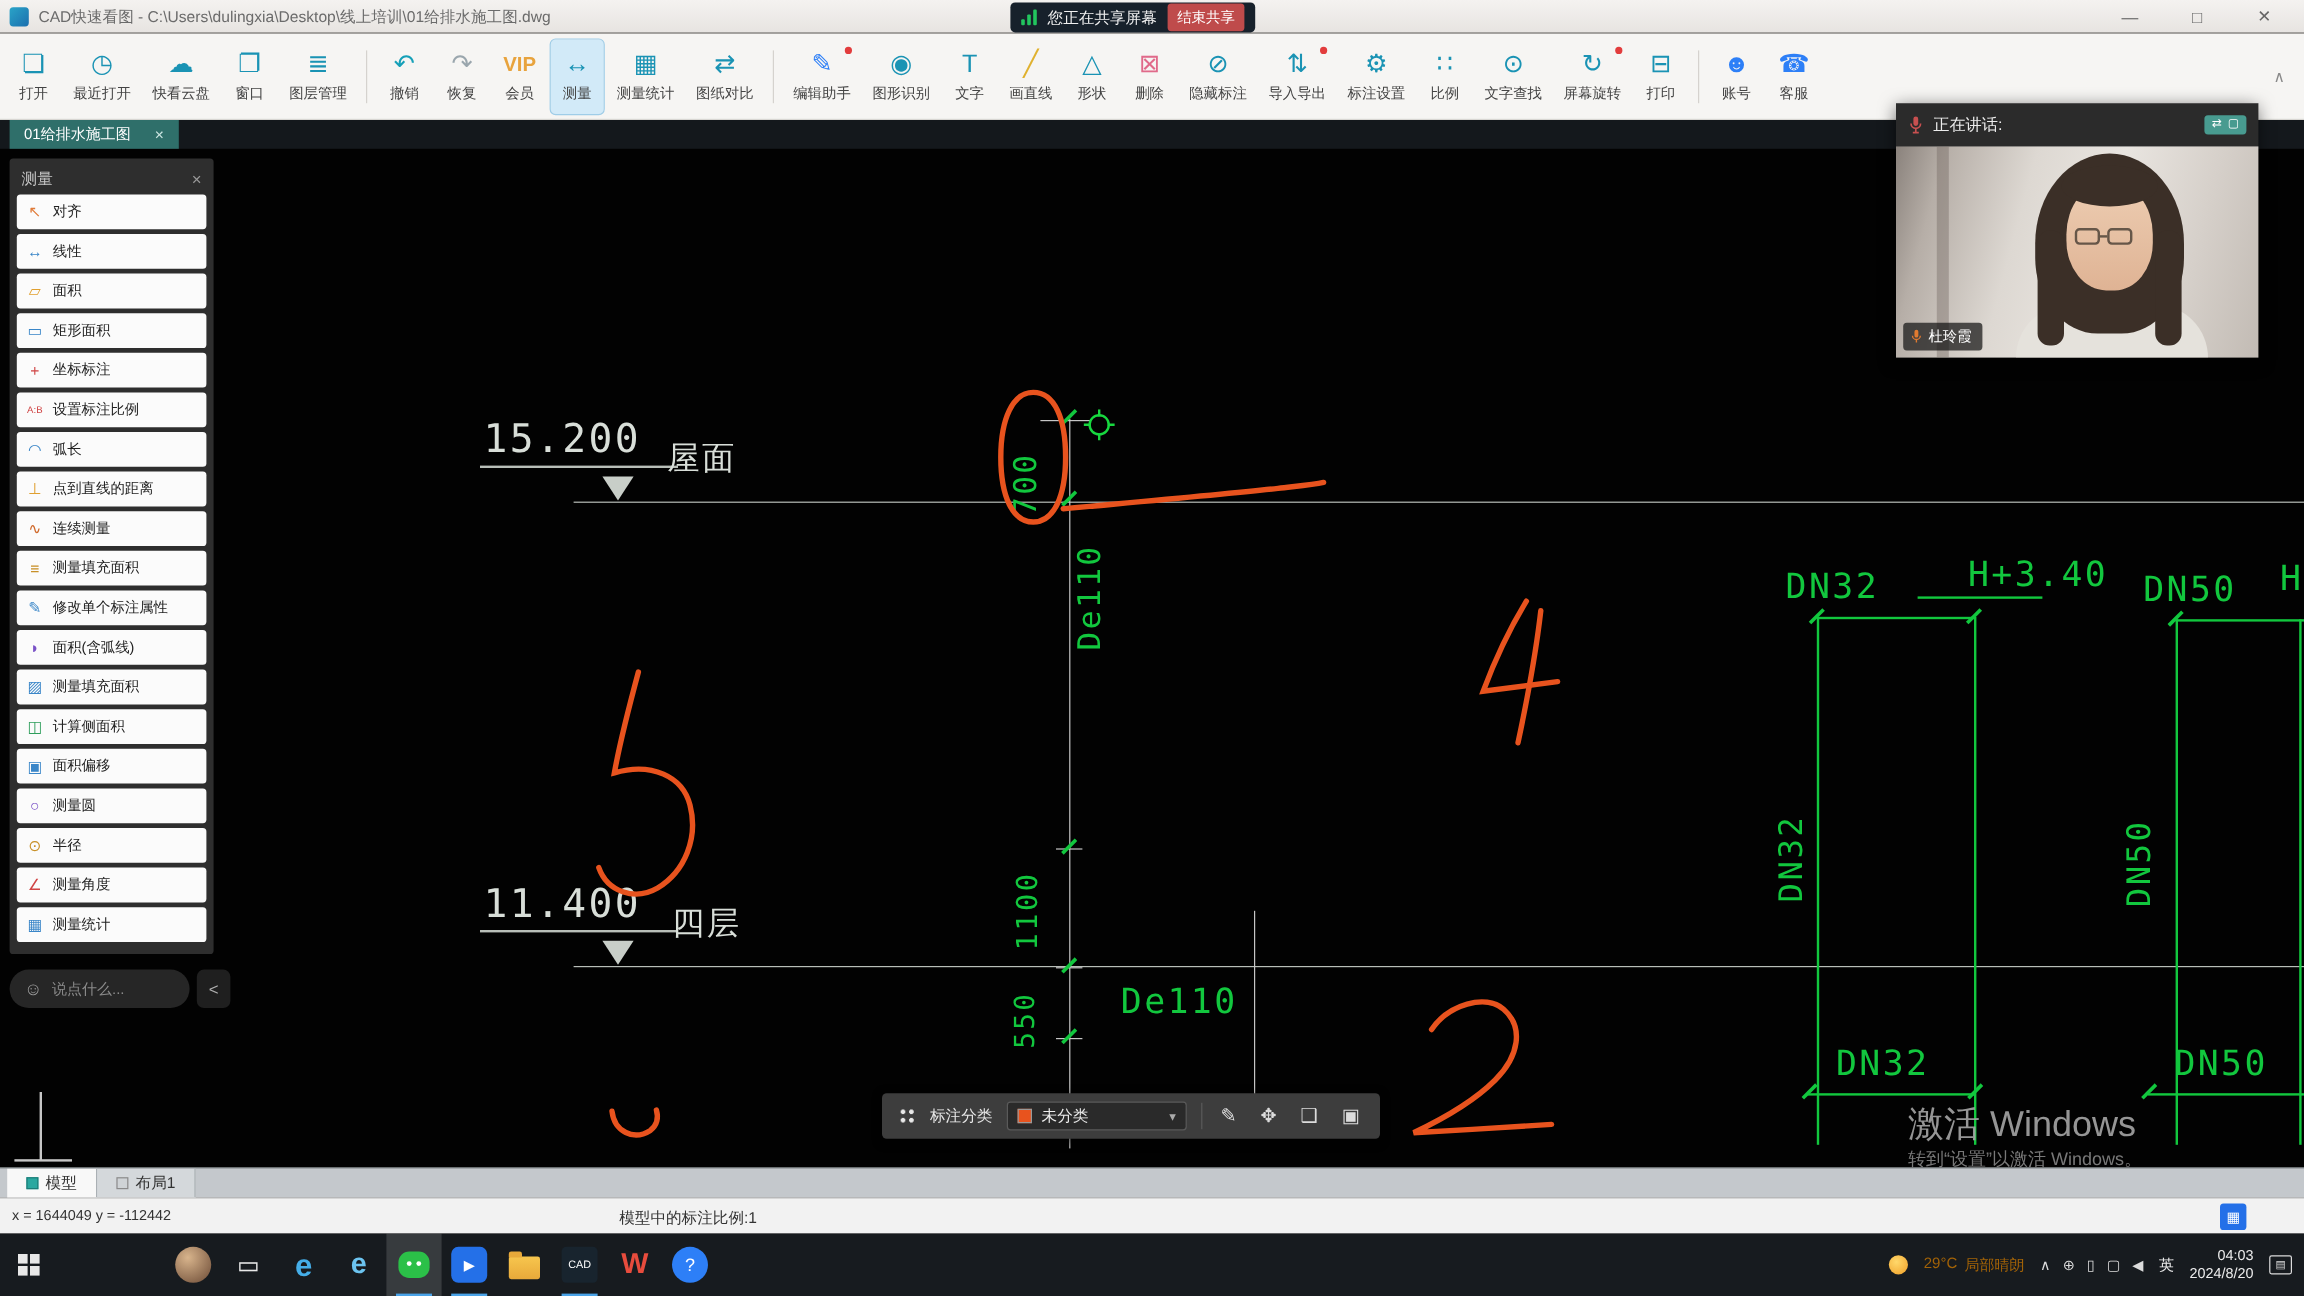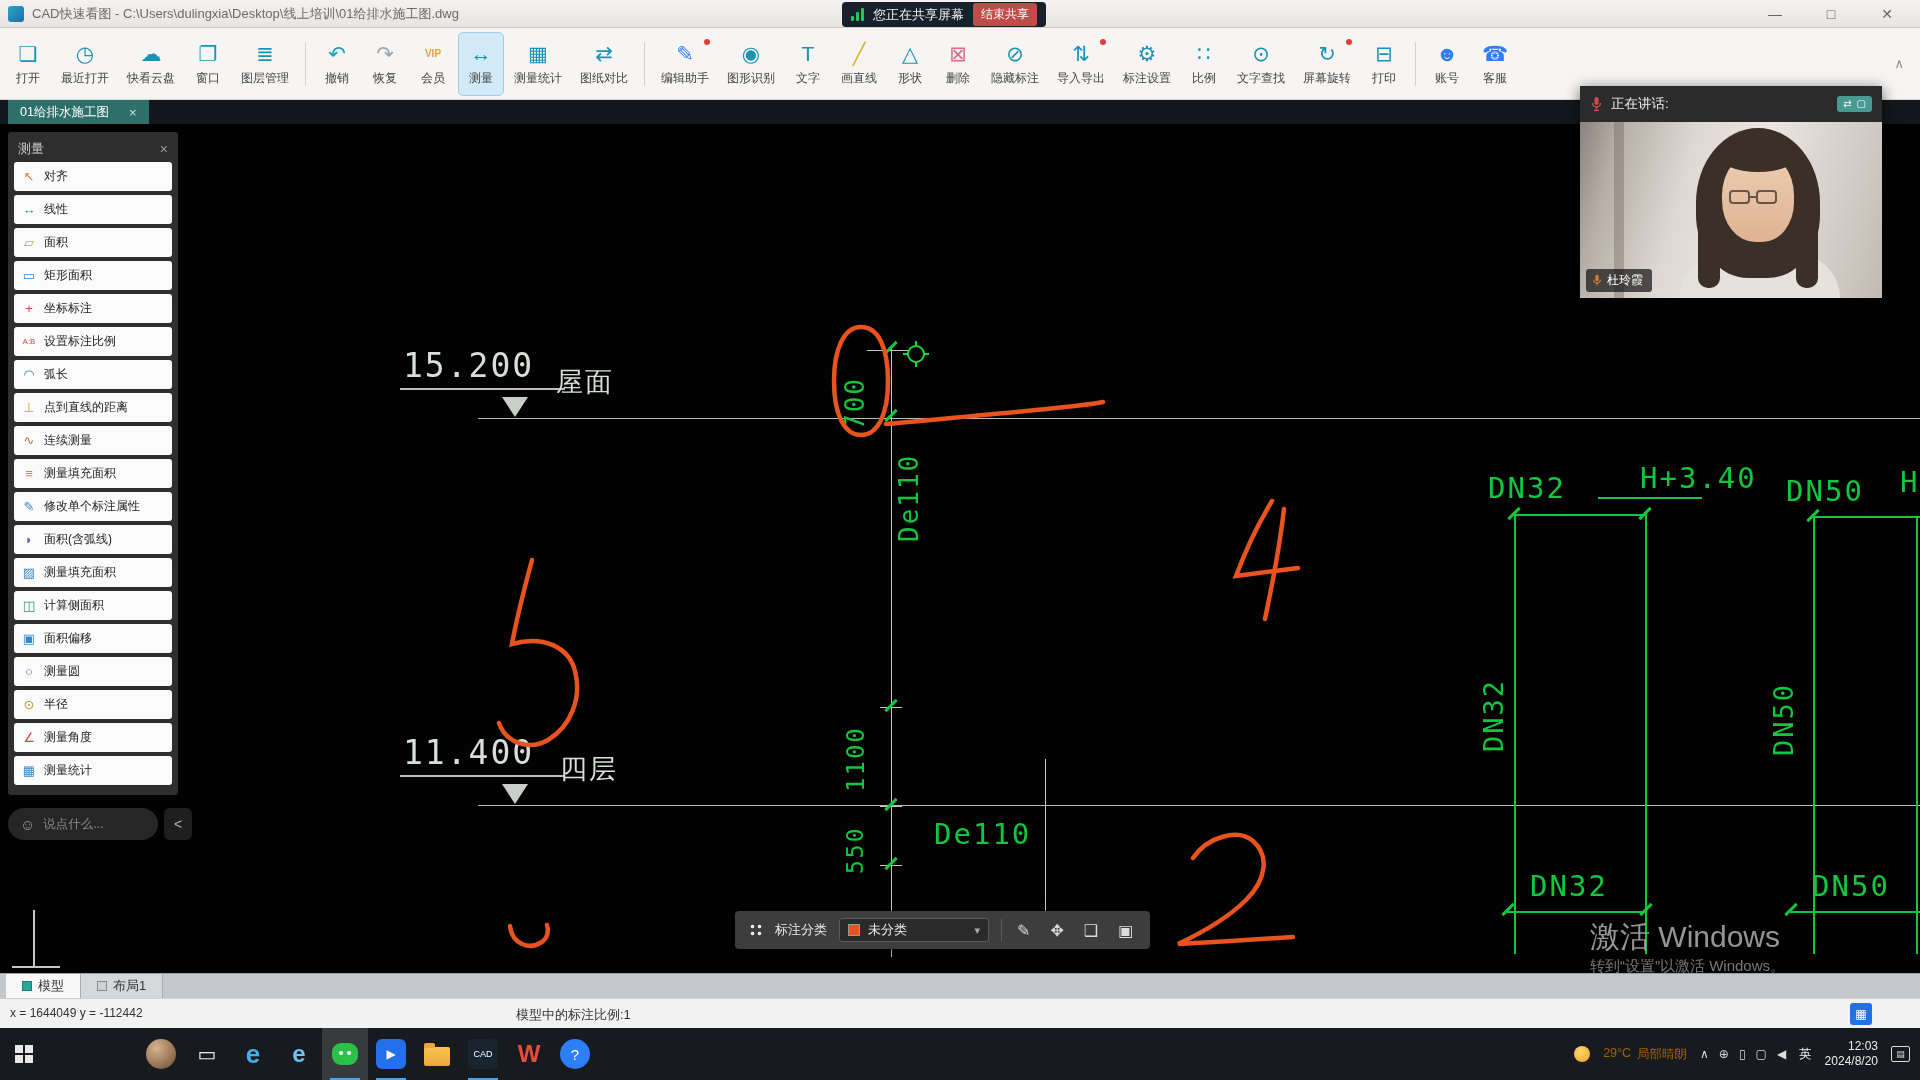--- a/index.html
+++ b/index.html
@@ -26,21 +26,21 @@
   #share-stop{background:#bf4b4b;color:#fff;font-size:12px;border-radius:3px;padding:3px 8px;}
 
   
   #toolbar{position:absolute;left:0;top:28px;width:1920px;height:72px;background:#f6f5f3;
     border-bottom:1px solid #d8d6d2;display:flex;align-items:center;padding:0 6px;z-index:15;}
   #toolbar-items{display:flex;align-items:center;gap:4px;height:100%;}
   .tool{position:relative;min-width:44px;height:62px;display:flex;flex-direction:column;align-items:center;
     justify-content:center;padding:2px 7px;border-radius:4px;}
   .tool.active{background:#d2eaf8;outline:1px solid #9fcde8;}
   .tool-ic{font-size:21px;line-height:26px;height:26px;}
-  .tool-ic.small{font-size:10px;font-weight:bold;line-height:26px;}
+  .tool-ic.small{font-size:17px;font-weight:bold;line-height:26px;}
   .tool-lb{font-size:12px;color:#444;margin-top:3px;white-space:nowrap;}
   .tb-sep{width:1px;height:44px;background:#d5d2ce;margin:0 5px;}
   .badge{position:absolute;right:6px;top:6px;width:6px;height:6px;border-radius:50%;background:#e23c3c;}
   #tb-collapse{margin-left:auto;color:#8a8a8a;font-size:13px;padding:0 10px;}
 
   
   #tabrow{position:absolute;left:0;top:100px;width:1920px;height:24px;background:#14181c;z-index:14;
     display:flex;align-items:stretch;padding-left:8px;}
   #doc-tab{background:#2f6f6a;color:#fff;font-size:12.5px;display:flex;align-items:center;gap:20px;padding:0 12px;}
   #doc-tab .x{color:#cfe8e4;font-size:13px;}
@@ -626,18 +626,18 @@
     </span>
     <span id="tray-icons" style="display:flex;gap:10px;align-items:center">
         <span class="tray-ic">∧</span>
         <span class="tray-ic">⊕</span>
         <span class="tray-ic">▯</span>
         <span class="tray-ic">▢</span>
         <span class="tray-ic">◀</span>
       </span>
     <span id="lang">英</span>
     <span id="clock">
-      <div>12:03</div>
+      <div>04:03</div>
       <div>2024/8/20</div>
     </span>
     <span id="action-center">▤</span>
   </div>
 </div>
 
 </body></html>

